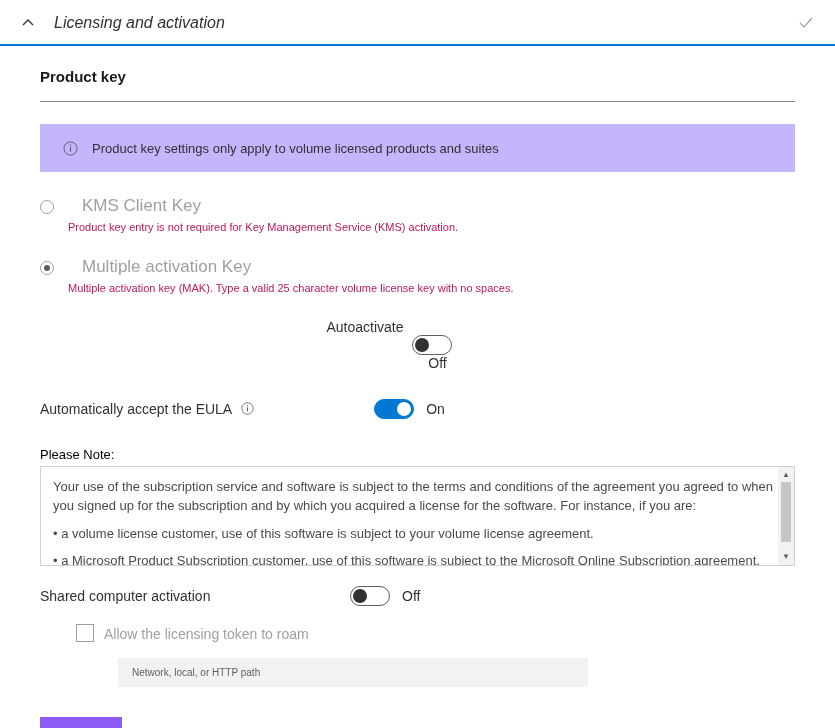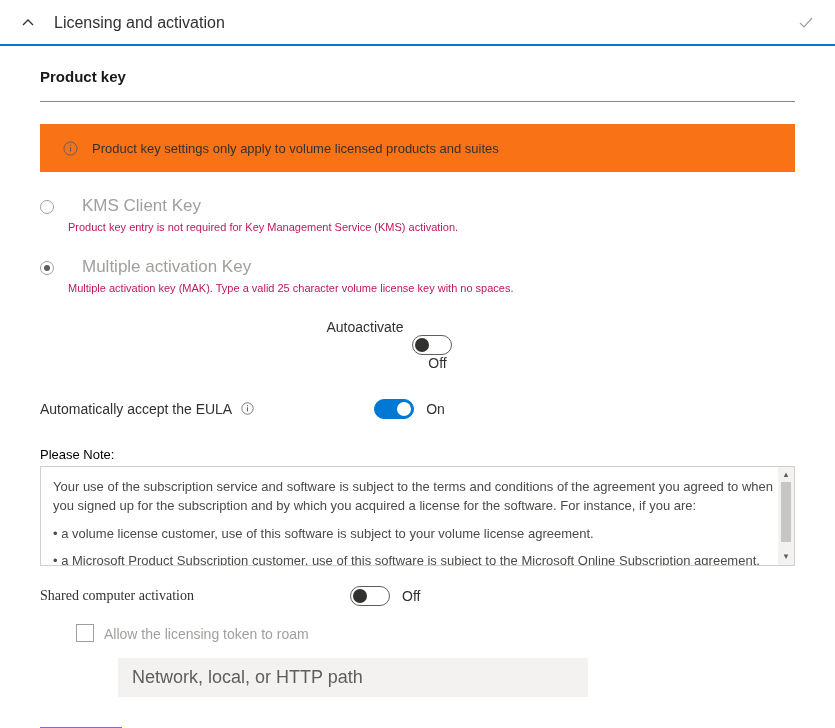--- a/index.html
+++ b/index.html
@@ -8,20 +8,21 @@
     font-size: 14px;
     color: #323130;
     background: #fff;
     width: 835px;
   }
   .header {
     display: flex;
     align-items: center;
     padding: 14px 20px 12px 20px;
     border-bottom: 2px solid #0078d4;
+    font-style: italic;
   }
   .header .chevron {
     width: 16px; height: 16px;
     margin-right: 18px;
     display: flex; align-items: center; justify-content: center;
   }
   .header .title {
     font-size: 16px;
     font-weight: 400;
     color: #323130;
@@ -36,21 +37,21 @@
   }
   .section-title {
     font-size: 15px;
     font-weight: 600;
     color: #1b1a19;
     padding-bottom: 16px;
     border-bottom: 1px solid #8a8886;
     margin-bottom: 22px;
   }
   .info-box {
-    background: #f97316;
+    background: #c4b5fd;
     padding: 16px 22px;
     display: flex;
     align-items: center;
     gap: 14px;
     margin-bottom: 24px;
   }
   .info-box .info-icon {
     width: 16px; height: 16px;
     flex-shrink: 0;
     display:flex;align-items:center;justify-content:center;
@@ -94,21 +95,21 @@
     display: flex;
     align-items: center;
     margin-bottom: 28px;
   }
   .toggle-row.indent { margin-left: 28px; flex-direction: column; }
   .toggle-label {
     font-size: 14px;
     color: #323130;
   }
   .w1 { width: 210px; }
-  .w3 { width: 310px; font-family: Liberation Serif, serif; }
+  .w3 { width: 310px; }
   .info-small {
     width: 14px; height: 14px;
     margin-left: 8px;
     display:inline-flex;align-items:center;justify-content:center;
   }
   .toggle {
     width: 40px; height: 20px;
     border-radius: 10px;
     position: relative;
     cursor: pointer;
@@ -183,21 +184,21 @@
   }
   .checkbox-label {
     font-size: 14px;
     color: #a19f9d;
   }
   .path-input {
     margin-left: 78px;
     width: 470px;
     background: #f3f2f1;
     padding: 9px 14px;
-    font-size: 18px;
+    font-size: 10px;
     color: #605e5c;
     border: none;
     margin-bottom: 30px;
   }
   .next-btn {
     background: #8b5cf6;
     color: #fff;
     border: none;
     padding: 9px 26px;
     font-size: 14px;

